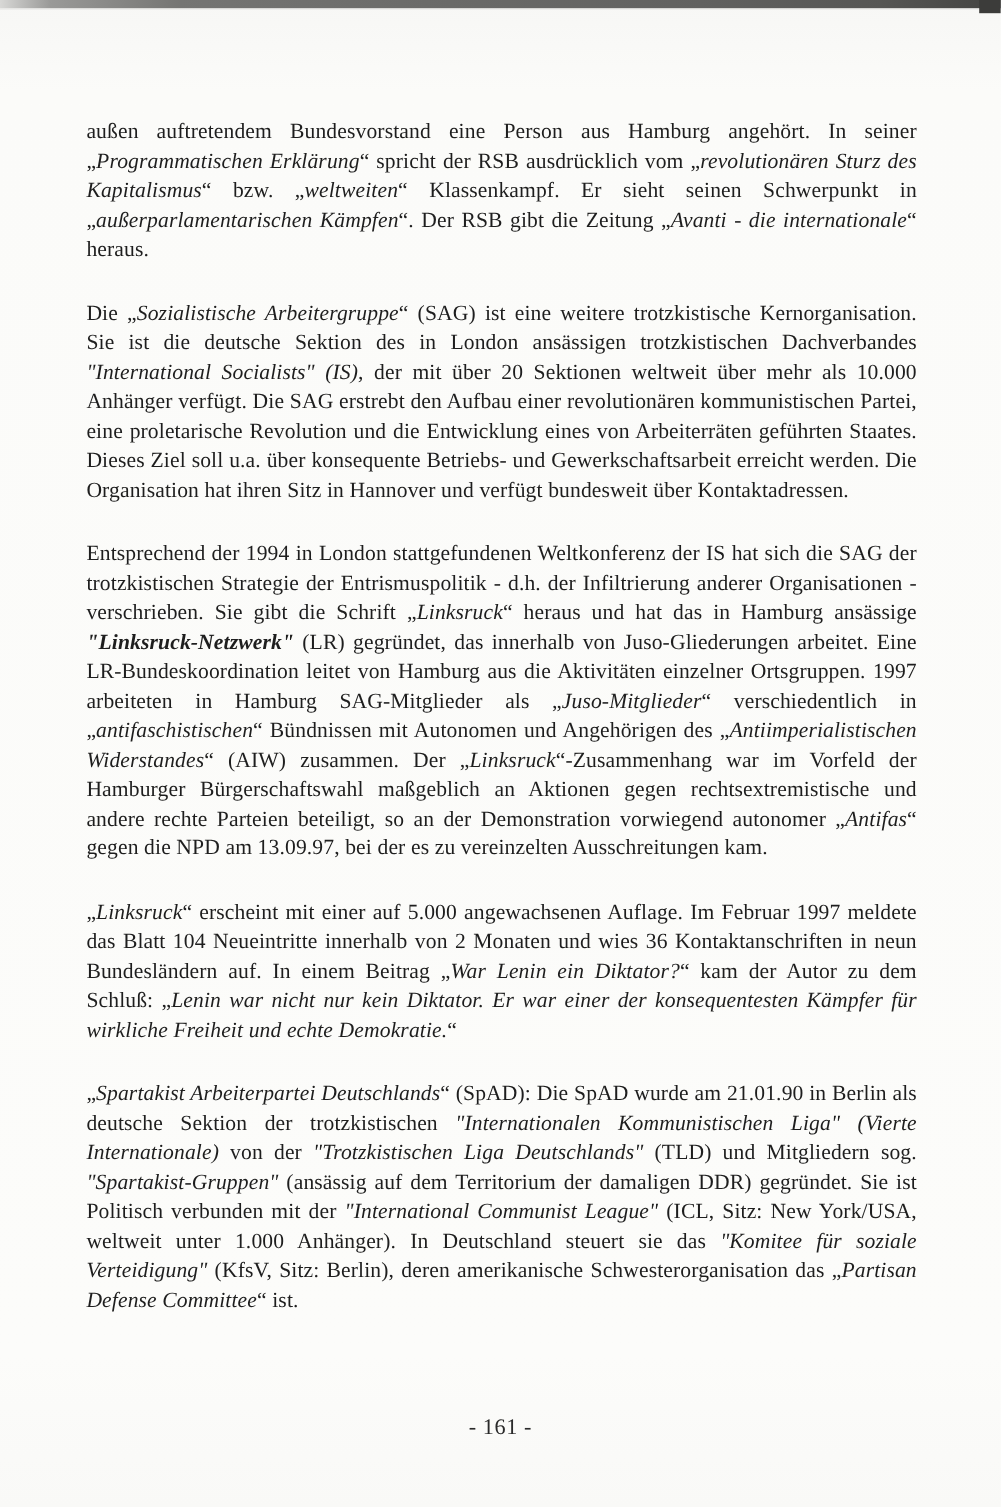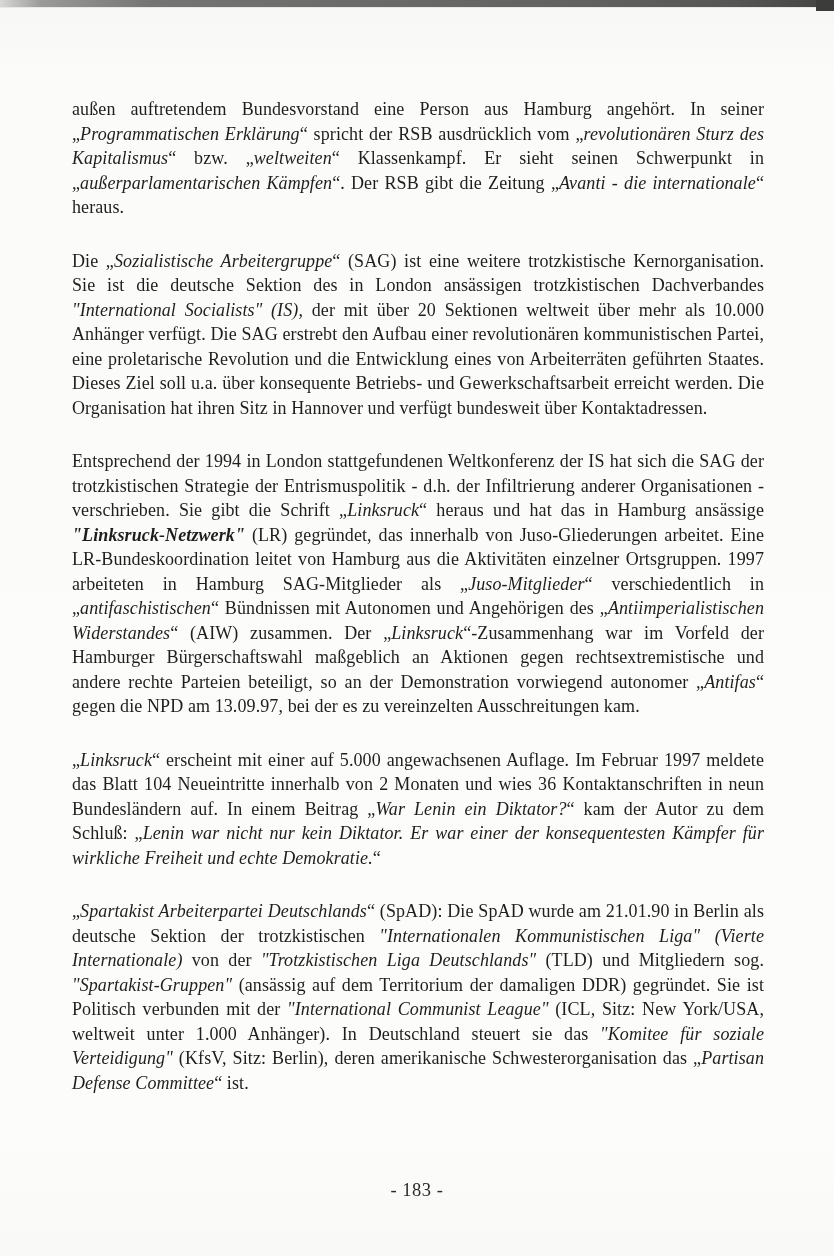--- a/index.html
+++ b/index.html
@@ -69,13 +69,13 @@
 <div class="scan-top-notch"></div>
 
 <div class="page-body">
   <p class="para"><span class="run">außen auftretendem Bundesvorstand eine Person aus Hamburg angehört. In seiner „</span><span class="run i">Programmatischen Erklärung</span><span class="run">“ spricht der RSB ausdrücklich vom „</span><span class="run i">revolutionären Sturz des Kapitalismus</span><span class="run">“ bzw. „</span><span class="run i">weltweiten</span><span class="run">“ Klassenkampf. Er sieht seinen Schwerpunkt in „</span><span class="run i">außerparlamentarischen Kämpfen</span><span class="run">“. Der RSB gibt die Zeitung „</span><span class="run i">Avanti - die internationale</span><span class="run">“ heraus.</span></p>
   <p class="para"><span class="run">Die „</span><span class="run i">Sozialistische Arbeitergruppe</span><span class="run">“ </span><span class="run b">(SAG)</span><span class="run"> ist eine weitere trotzkistische Kernorganisation. Sie ist die deutsche Sektion des in London ansässigen trotzkistischen Dachverbandes </span><span class="run i">"International Socialists" (IS),</span><span class="run"> der mit über 20 Sektionen weltweit über mehr als 10.000 Anhänger verfügt. Die SAG erstrebt den Aufbau einer revolutionären kommunistischen Partei, eine proletarische Revolution und die Entwicklung eines von Arbeiterräten geführten Staates. Dieses Ziel soll u.a. über konsequente Betriebs- und Gewerkschaftsarbeit erreicht werden. Die Organisation hat ihren Sitz in Hannover und verfügt bundesweit über Kontaktadressen.</span></p>
   <p class="para"><span class="run">Entsprechend der 1994 in London stattgefundenen Weltkonferenz der IS hat sich die SAG der </span><span class="run b">trotzkistischen Strategie der Entrismuspolitik</span><span class="run"> - d.h. der Infiltrierung anderer Organisationen - verschrieben. Sie gibt die Schrift „</span><span class="run i">Linksruck</span><span class="run">“ heraus und hat das in Hamburg ansässige </span><span class="run bi">"Linksruck-Netzwerk"</span><span class="run"> </span><span class="run b">(LR)</span><span class="run"> gegründet, das innerhalb von Juso-Gliederungen arbeitet. Eine LR-Bundeskoordination leitet von Hamburg aus die Aktivitäten einzelner Ortsgruppen. 1997 arbeiteten in Hamburg SAG-Mitglieder als „</span><span class="run i">Juso-Mitglieder</span><span class="run">“ verschiedentlich in „</span><span class="run i">antifaschistischen</span><span class="run">“ Bündnissen mit Autonomen und Angehörigen des „</span><span class="run i">Antiimperialistischen Widerstandes</span><span class="run">“ (AIW) zusammen. Der „</span><span class="run i">Linksruck</span><span class="run">“-Zusammenhang war im Vorfeld der Hamburger Bürgerschaftswahl maßgeblich an Aktionen gegen rechtsextremistische und andere rechte Parteien beteiligt, so an der Demonstration vorwiegend autonomer „</span><span class="run i">Antifas</span><span class="run">“ gegen die NPD am 13.09.97, bei der es zu vereinzelten Ausschreitungen kam.</span></p>
   <p class="para"><span class="run">„</span><span class="run i">Linksruck</span><span class="run">“ erscheint mit einer auf 5.000 angewachsenen Auflage. Im Februar 1997 meldete das Blatt 104 Neueintritte innerhalb von 2 Monaten und wies 36 Kontaktanschriften in neun Bundesländern auf. In einem Beitrag „</span><span class="run i">War Lenin ein Diktator?</span><span class="run">“ kam der Autor zu dem Schluß: „</span><span class="run i">Lenin war nicht nur kein Diktator. Er war einer der konsequentesten Kämpfer für wirkliche Freiheit und echte Demokratie.</span><span class="run">“</span></p>
   <p class="para"><span class="run">„</span><span class="run i">Spartakist Arbeiterpartei Deutschlands</span><span class="run">“ </span><span class="run b">(SpAD):</span><span class="run"> Die SpAD wurde am 21.01.90 in Berlin als deutsche Sektion der trotzkistischen </span><span class="run i">"Internationalen Kommunistischen Liga" (Vierte Internationale)</span><span class="run"> von der </span><span class="run i">"Trotzkistischen Liga Deutschlands"</span><span class="run"> (TLD) und Mitgliedern sog. </span><span class="run i">"Spartakist-Gruppen"</span><span class="run"> (ansässig auf dem Territorium der damaligen DDR) gegründet. Sie ist Politisch verbunden mit der </span><span class="run i">"International Communist League"</span><span class="run"> (ICL, Sitz: New York/USA, weltweit unter 1.000 Anhänger). In Deutschland steuert sie das </span><span class="run i">"Komitee für soziale Verteidigung"</span><span class="run"> (KfsV, Sitz: Berlin), deren amerikanische Schwesterorganisation das „</span><span class="run i">Partisan Defense Committee</span><span class="run">“ ist.</span></p>
 </div>
 
-<div class="page-number">- 183 -</div>
+<div class="page-number">- 161 -</div>
 
 </body></html>

